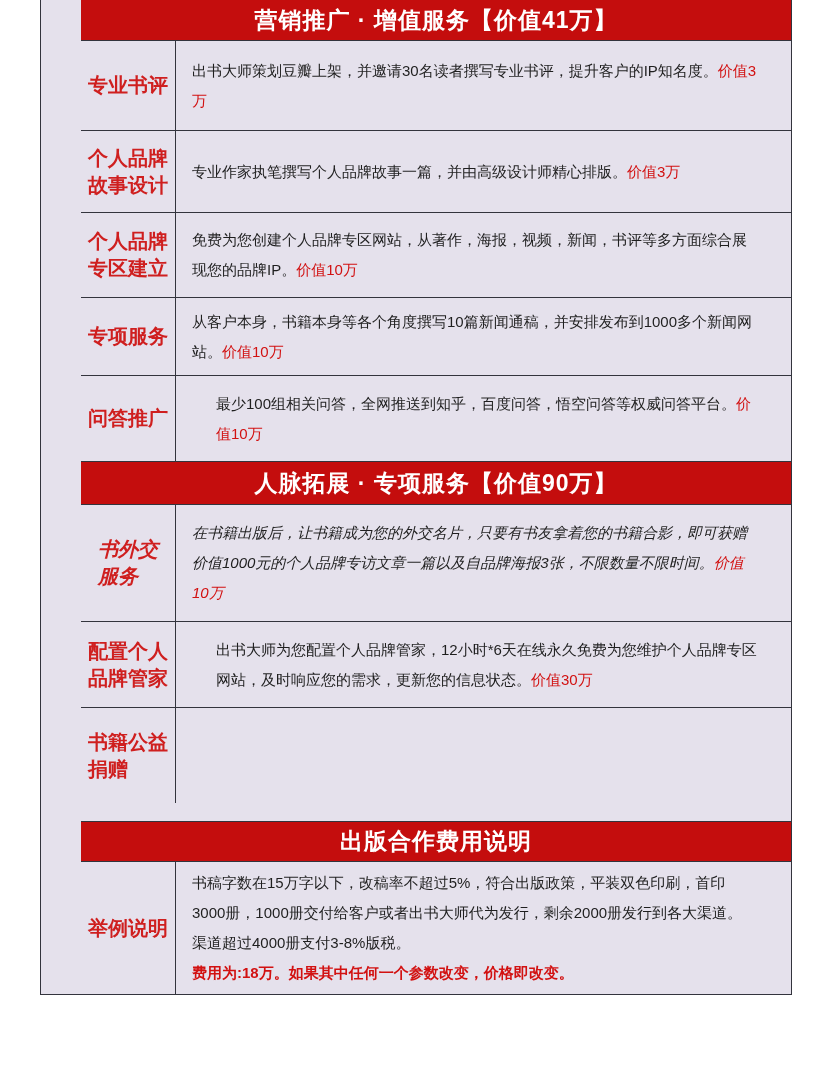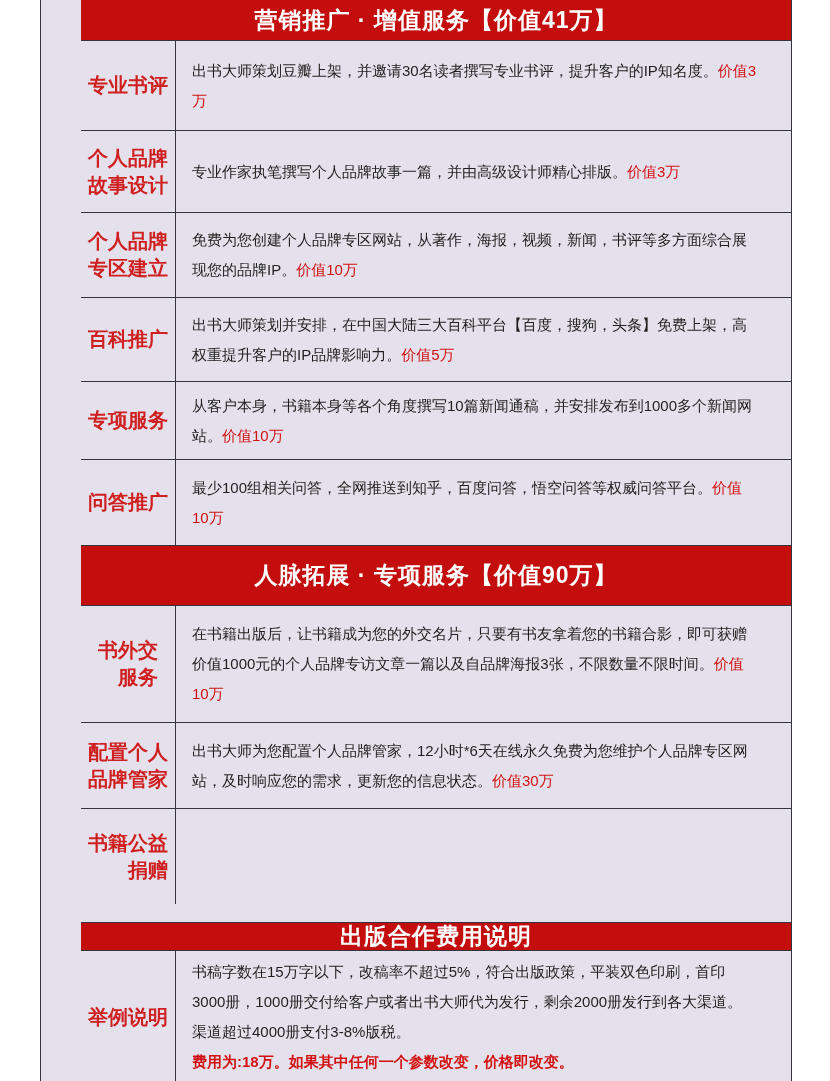--- a/index.html
+++ b/index.html
@@ -24,49 +24,49 @@
     padding-left:40px;
   }
   .section-header{
     background:var(--header-bg);color:#ffffff;
     font-weight:bold;font-size:23px;letter-spacing:1px;
     display:flex;align-items:center;justify-content:center;
     box-sizing:border-box;border-top:1px solid var(--border);
   }
   .table > :first-child{border-top:none;}
   .sh1{height:40px;}
-  .sh2{height:60px;}
-  .sh3{height:28px;}
+  .sh2{height:43px;}
+  .sh3{height:40px;}
   .row{
     display:flex;box-sizing:border-box;
     border-top:1px solid var(--border);
   }
   .label{
     flex:0 0 95px;width:95px;box-sizing:border-box;
     border-right:1px solid var(--border);
     display:flex;align-items:center;justify-content:center;
-    text-align:right;padding:0 2px;
+    text-align:left;padding:0 2px;
     color:var(--label-red);font-weight:bold;font-size:20px;line-height:27px;
     white-space:pre-line;
   }
   .cell{
     flex:1;display:flex;align-items:center;box-sizing:border-box;
     padding:4px 34px 4px 16px;
     color:var(--text);font-size:15px;line-height:30px;
   }
   .txt{width:100%;}
   .red{color:var(--value-red);}
   .note{display:block;font-weight:bold;}
   .h90{height:90px;}
   .h82{height:82px;}
   .h85{height:85px;}
   .h84{height:84px;}
   .h78{height:78px;}
-  .h86{height:86px;}
-  .h117{height:117px;}
+  .h86{height:86px;gap:24px;}
+  .h117{height:117px;font-style:italic;}
   .h114{height:114px;flex-direction:column;}
   .h133{height:133px;}
 </style>
 </head>
 <body>
 
 <div class="canvas">
   <div class="table">
 
     <div class="section-header sh1">营销推广 · 增值服务【价值41万】</div>
@@ -87,26 +87,20 @@
     </div>
 
     <div class="row h85">
       <div class="label">个人品牌
 专区建立</div>
       <div class="cell">
         <div class="txt"><span>免费为您创建个人品牌专区网站，从著作，海报，视频，新闻，书评等多方面综合展现您的品牌IP。</span><span class="red">价值10万</span></div>
       </div>
     </div>
 
-    <div class="row h84">
-      <div class="label">百科推广</div>
-      <div class="cell">
-        <div class="txt"><span>出书大师策划并安排，在中国大陆三大百科平台【百度，搜狗，头条】免费上架，高权重提升客户的IP品牌影响力。</span><span class="red">价值5万</span></div>
-      </div>
-    </div>
 
     <div class="row h78">
       <div class="label">专项服务</div>
       <div class="cell">
         <div class="txt"><span>从客户本身，书籍本身等各个角度撰写10篇新闻通稿，并安排发布到1000多个新闻网站。</span><span class="red">价值10万</span></div>
       </div>
     </div>
 
     <div class="row h86">
       <div class="label">问答推广</div>

